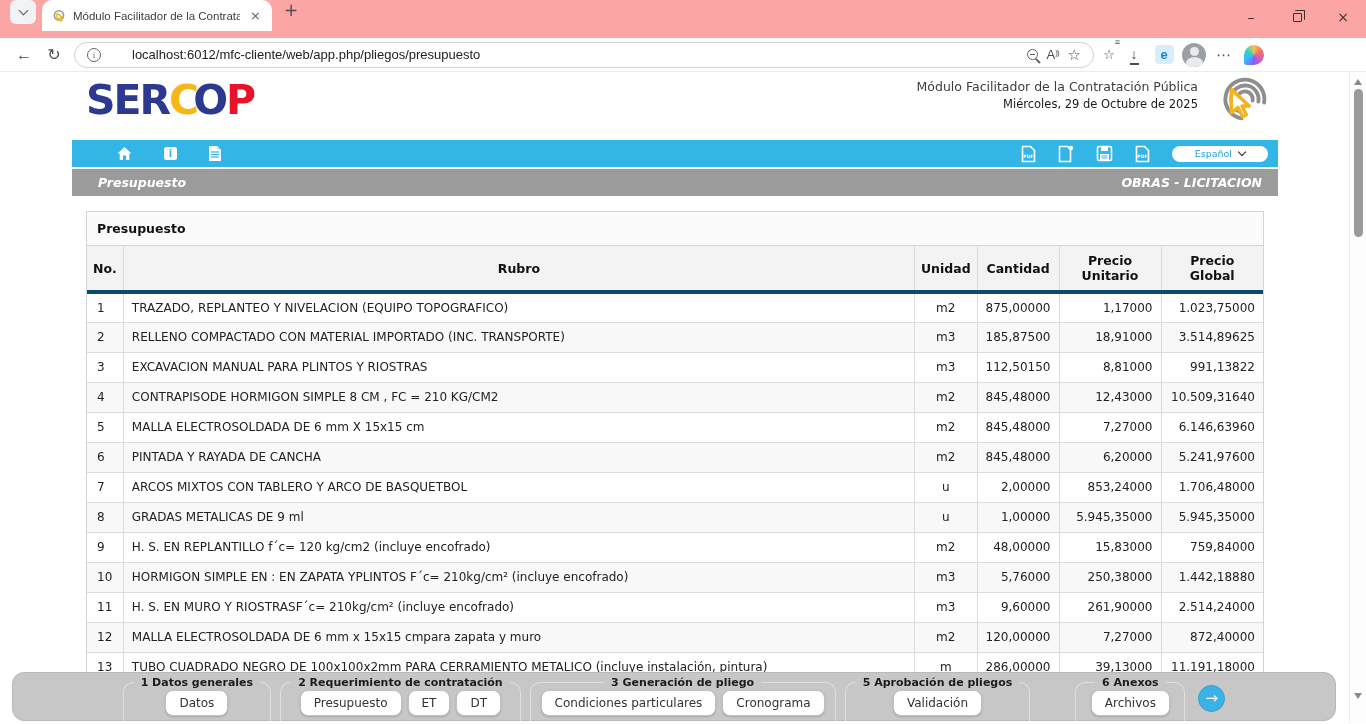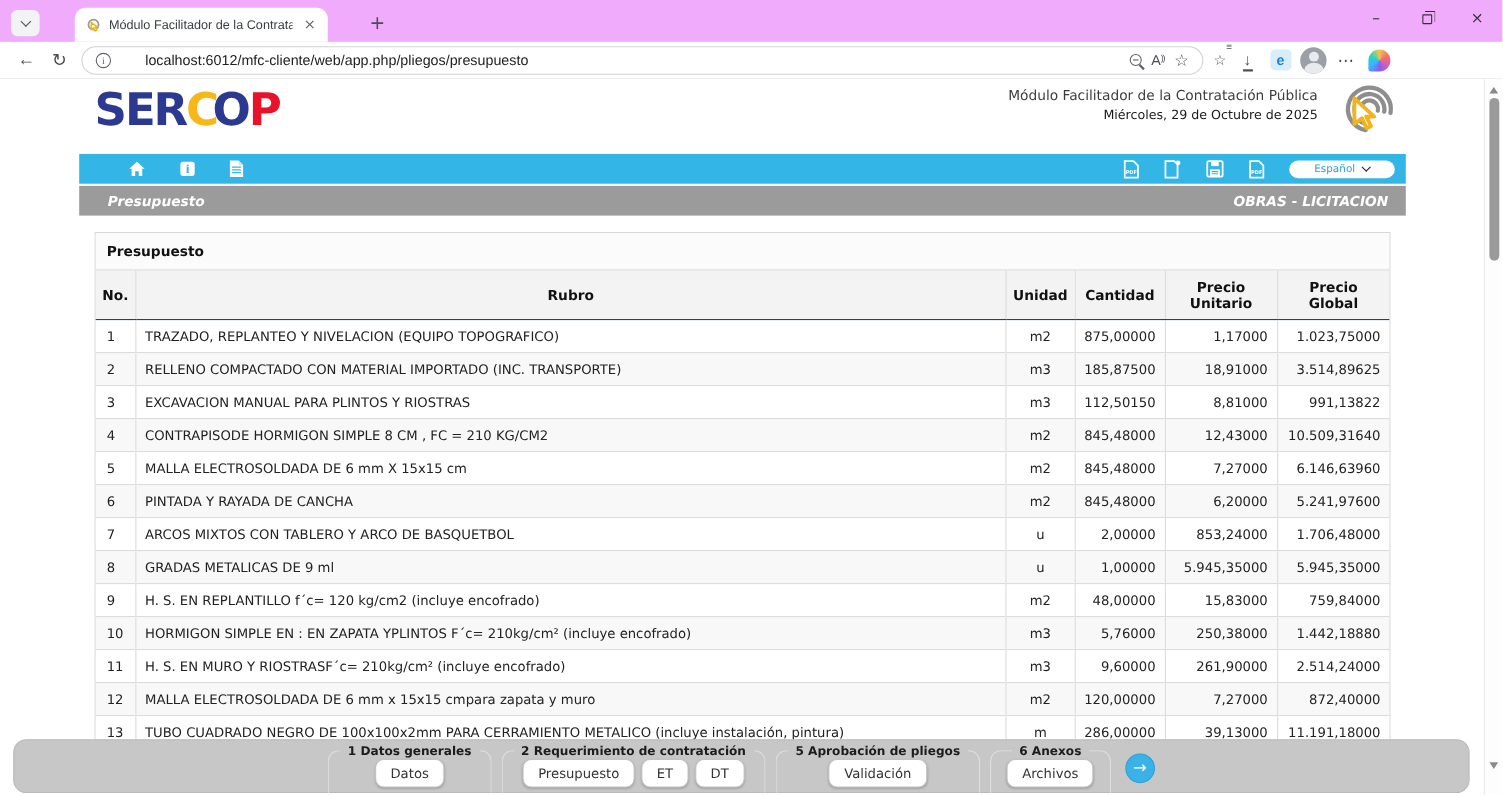--- a/index.html
+++ b/index.html
@@ -1,20 +1,20 @@
 <!DOCTYPE html>
 <html><head>
 <meta charset="utf-8">
 <style>
   * { margin:0; padding:0; box-sizing:border-box; }
   html,body { width:1366px; height:724px; overflow:hidden; background:#fff;
               font-family:"DejaVu Sans", sans-serif; }
 
   
-  .titlebar { height:38px; background:#f0abfc; display:flex; align-items:flex-end; position:relative;gap:26px; }
+  .titlebar { height:38px; background:#fca5a5; display:flex; align-items:flex-start; position:relative; }
   .tab-search { width:26px; height:24px; margin:0 6px 5px 10px; border-radius:6px; background:#f2f3f5;
                 display:flex; align-items:center; justify-content:center; }
   .chev { width:7px; height:7px; border-right:1.6px solid #5a5d61; border-bottom:1.6px solid #5a5d61;
           transform:rotate(45deg); margin-top:-3px; }
   .tab { width:230px; height:31px; background:#fff; border-radius:10px 10px 0 0; display:flex;
          align-items:center; gap:7px; padding:0 8px 0 10px; }
   .tab-title { flex:1; font-family:"Liberation Sans", sans-serif; font-size:11.5px; color:#3c4043;
                white-space:nowrap; overflow:hidden; }
   .tab-close { font-size:13px; color:#5f6368; padding:0 3px; }
   .newtab { font-size:17px; color:#4a4d51; margin:0 0 7px 12px; }
@@ -78,21 +78,21 @@
 
   .section-bar { margin:2px 70px 0 64px; height:27px; background:#9b9b9b; color:#fff; display:flex;
                  align-items:center; justify-content:space-between; padding:0 16px 0 26px;
                  font-size:12.5px; font-weight:bold; font-style:italic; }
 
   .table-wrap { margin:15px 84px 0 78px; border:1px solid #d4d4d4; }
   .table-title { padding:9px 10px; font-size:12.5px; font-weight:bold; color:#111; background:#fbfbfb;
                  border-bottom:1px solid #d4d4d4; }
   table { width:100%; border-collapse:collapse; }
   th { background:#f3f3f3; font-size:12.5px; font-weight:bold; color:#111; padding:7px 6px; text-align:center;
-       border-bottom:1px solid #0c4a6e; }
+       border-bottom:4px solid #0c4a6e; }
   th + th, td + td { border-left:1px solid #dcdcdc; }
   td { font-size:12px; color:#222; height:30px; padding:0 8px; border-top:1px solid #dcdcdc; background:#fff; }
   tbody tr:nth-child(even) td { background:#f8f8f8; }
   .c-no { width:36px; } td.c-no { padding-left:10px; }
   .c-unidad { width:62px; } td.c-unidad { text-align:center; }
   .c-cantidad { width:78px; } td.c-cantidad { text-align:right; }
   .c-pu { width:102px; } td.c-pu { text-align:right; }
   .c-pg { width:102px; } td.c-pg { text-align:right; }
 
   
@@ -397,20 +397,27 @@
       </fieldset>
       <fieldset>
         <legend>2 Requerimiento de contratación</legend>
         <div class="btn-row">
           <button class="wiz-btn">Presupuesto</button>
           <button class="wiz-btn">ET</button>
           <button class="wiz-btn">DT</button>
         </div>
       </fieldset>
       <fieldset>
+        <legend>3 Generación de pliego</legend>
+        <div class="btn-row">
+          <button class="wiz-btn">Condiciones particulares</button>
+          <button class="wiz-btn">Cronograma</button>
+        </div>
+      </fieldset>
+      <fieldset>
         <legend>5 Aprobación de pliegos</legend>
         <div class="btn-row">
           <button class="wiz-btn">Validación</button>
         </div>
       </fieldset>
       <fieldset>
         <legend>6 Anexos</legend>
         <div class="btn-row">
           <button class="wiz-btn">Archivos</button>
         </div>

